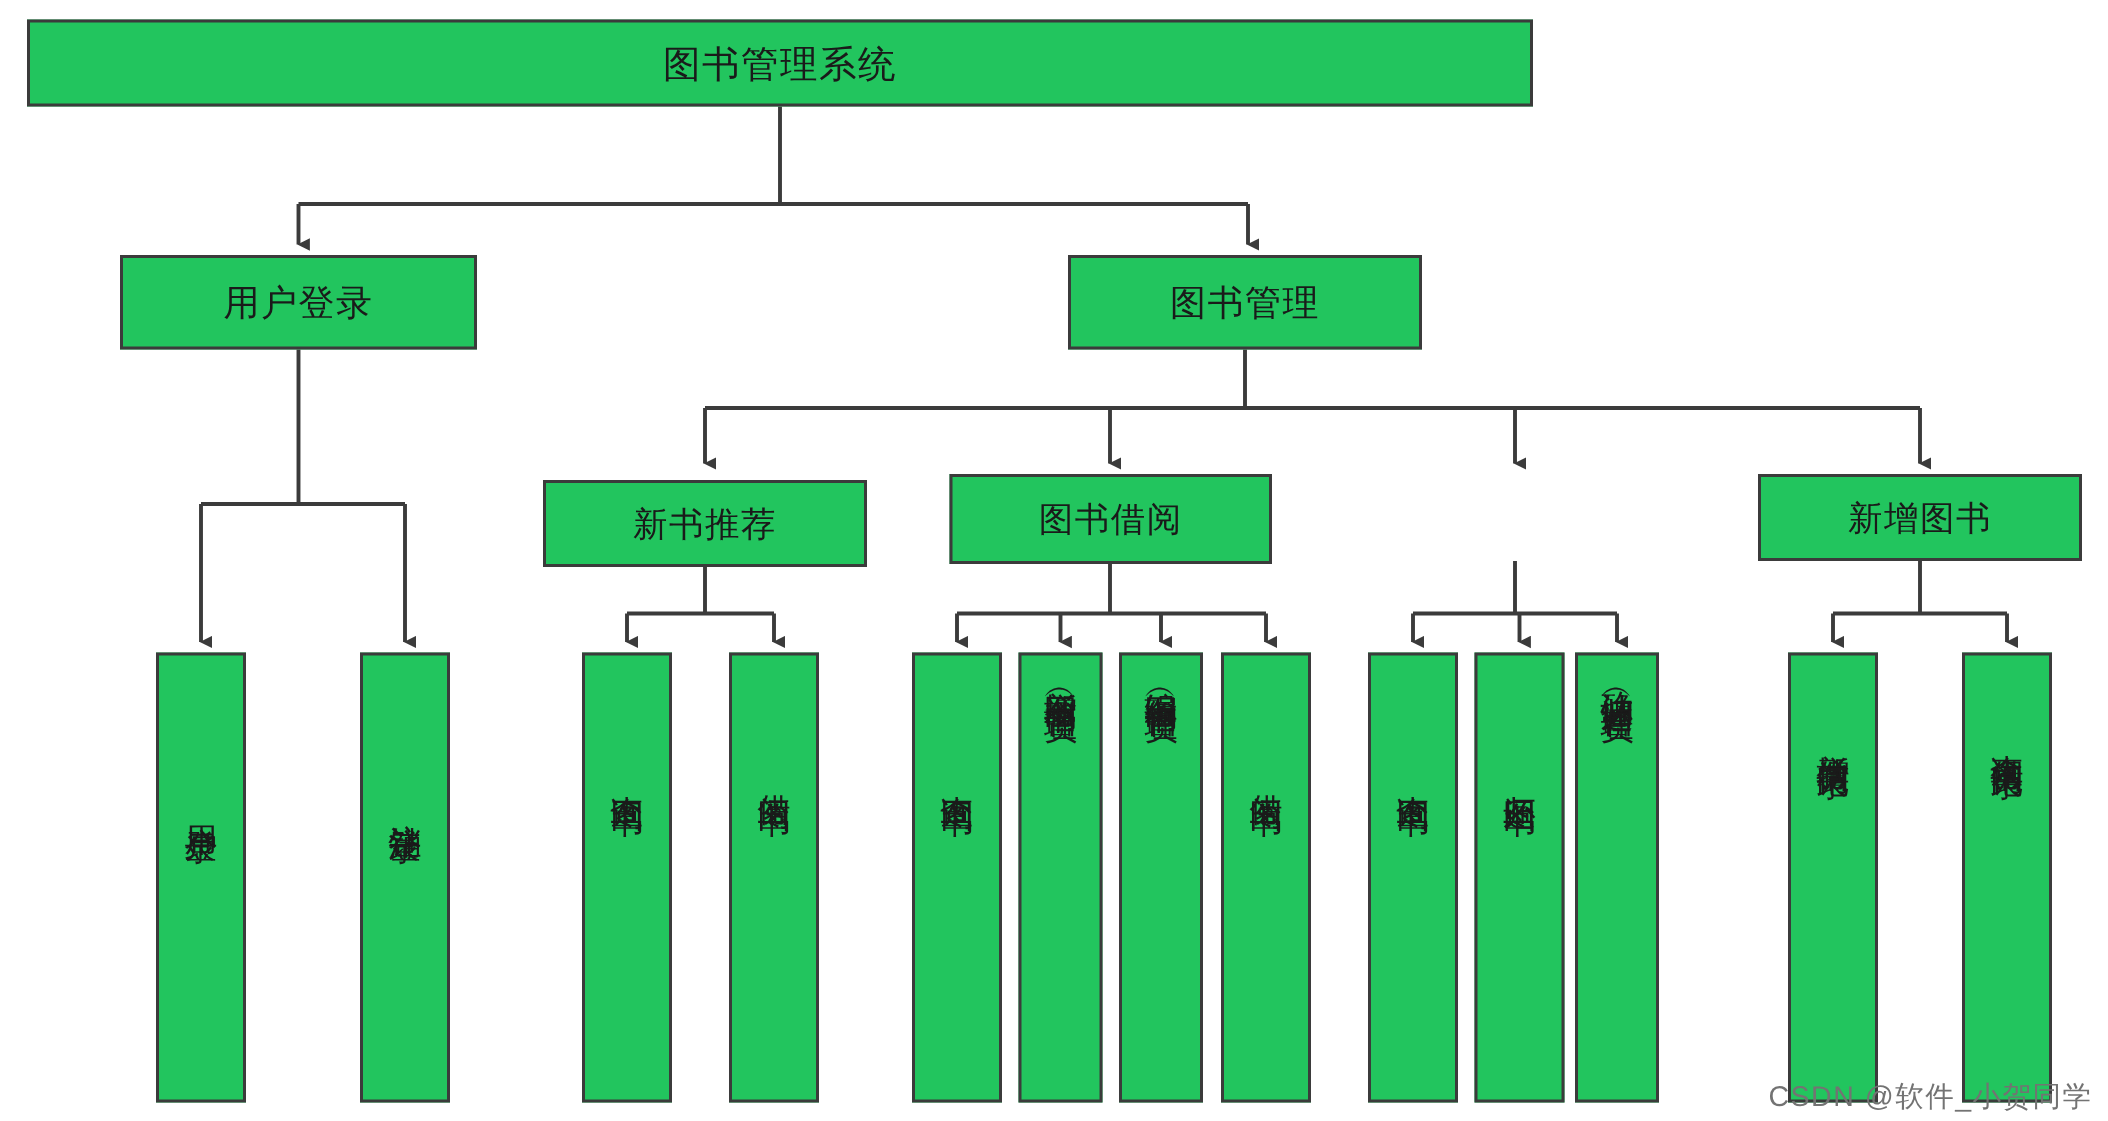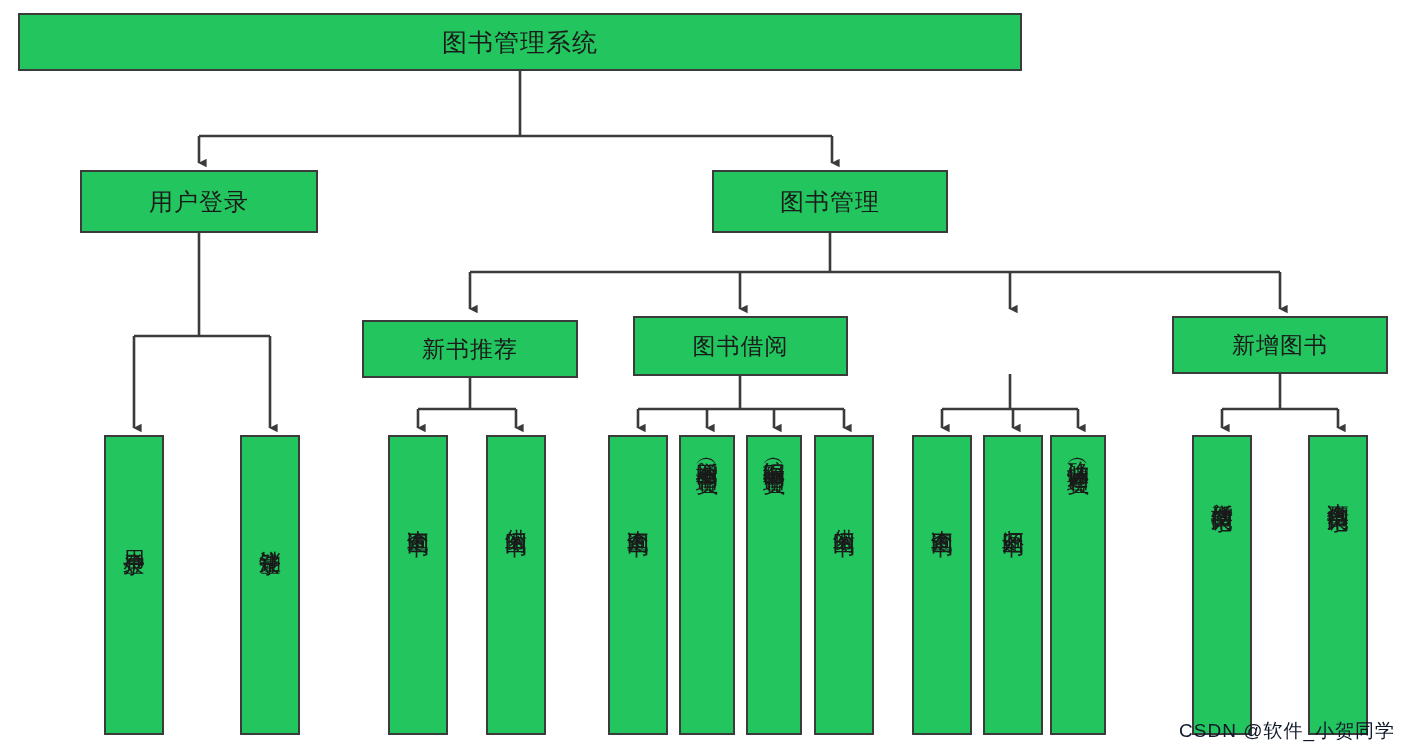--- a/index.html
+++ b/index.html
@@ -58,21 +58,21 @@
   }
   .htext{
     white-space:nowrap;
     letter-spacing:1px;
   }
   .watermark{
     position:absolute;
     right:10px;
     bottom:3px;
     font-size:19px;
-    color:#0f172a;
+    color:#737373;
     letter-spacing:1px;
     white-space:nowrap;
     z-index:5;
     user-select:none;
   }
 </style>
 </head>
 <body>
 
 <div id="diagram">

